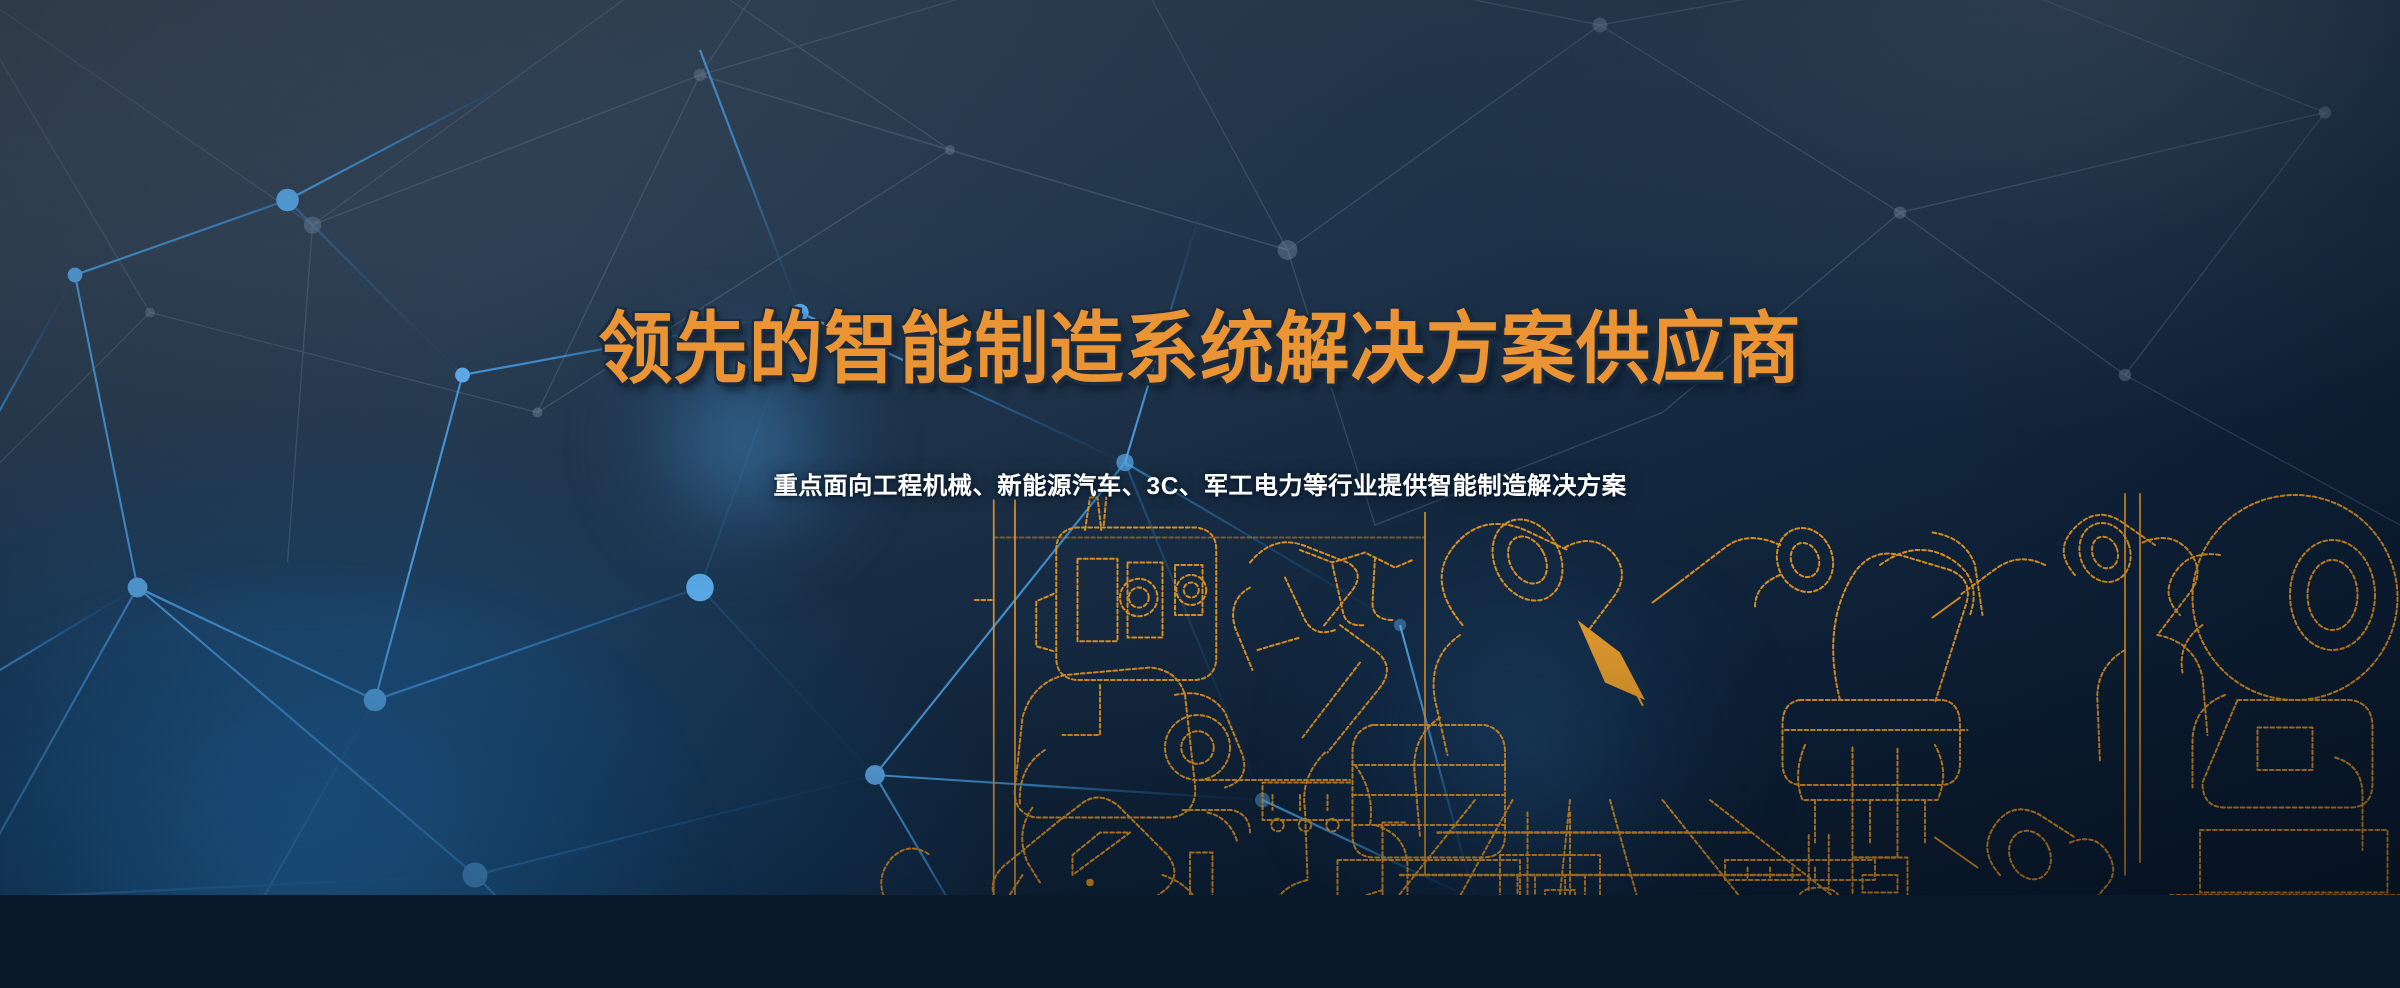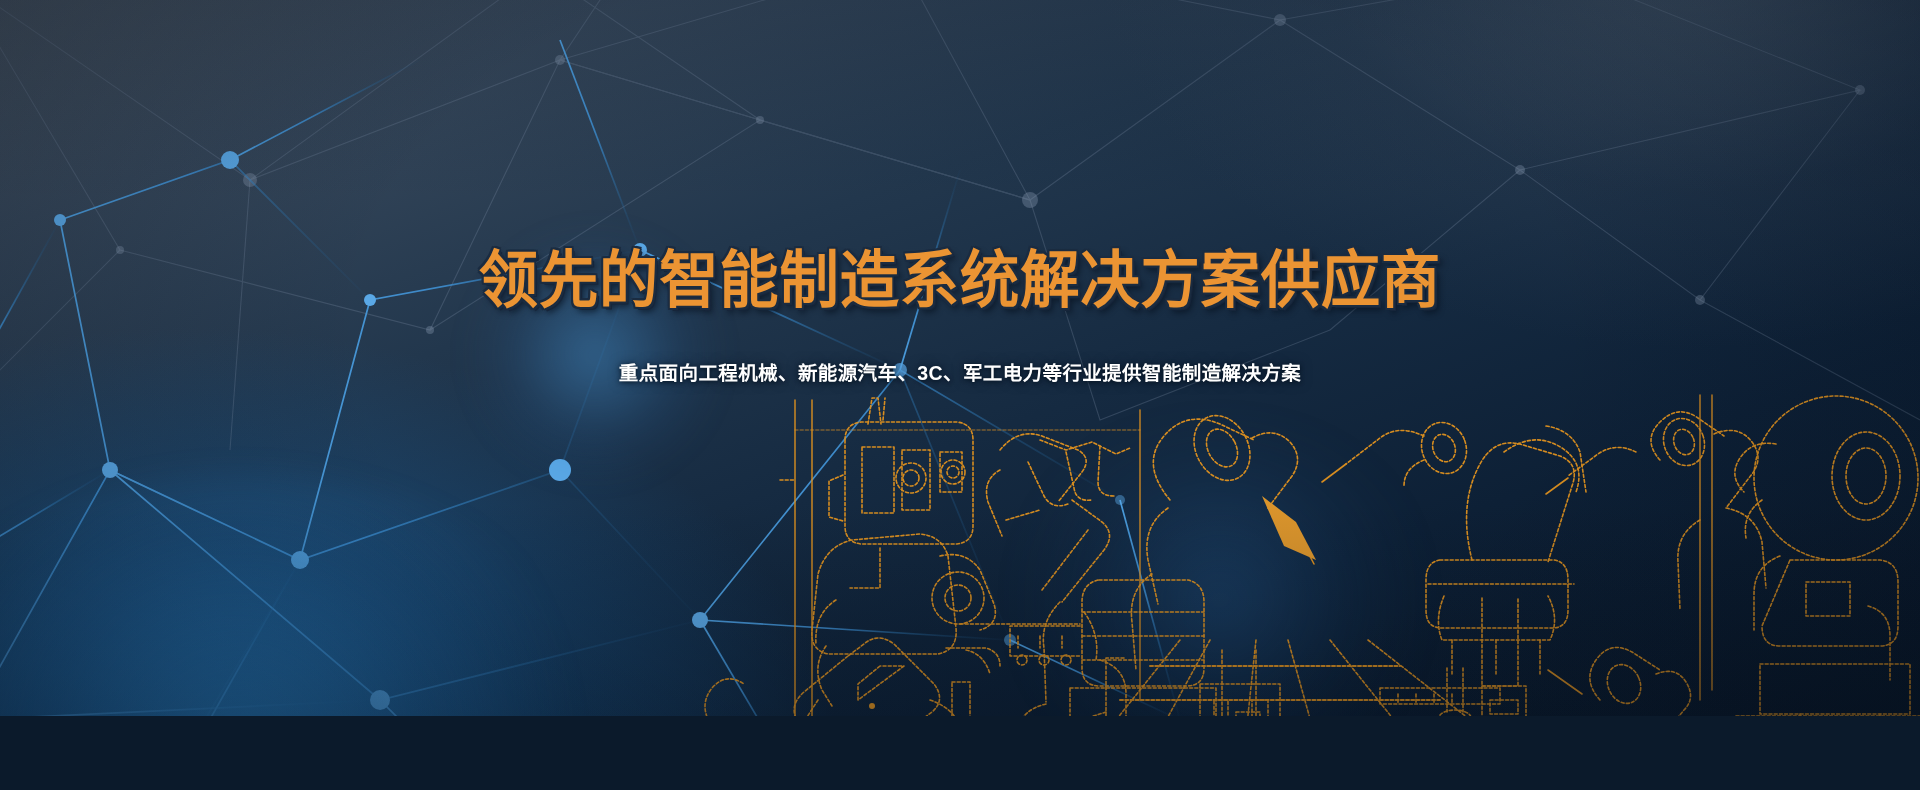--- a/index.html
+++ b/index.html
@@ -83,21 +83,21 @@
     transform-origin:center;
     white-space:nowrap;
     text-shadow:
       2px 0 0 #1b2c41, -2px 0 0 #1b2c41,
       0 2px 0 #1b2c41, 0 -2px 0 #1b2c41,
       2px 2px 0 #1b2c41, -2px 2px 0 #1b2c41,
       2px -2px 0 #1b2c41, -2px -2px 0 #1b2c41,
       3px 3px 0 #16253a, 4px 5px 7px rgba(4,12,22,0.62);
   }
   .subhead {
-    margin-top:48px;
+    margin-top:64px;
     font-size:19.5px;
     line-height:1.4;
     font-weight:700;
     color:#ffffff;
     letter-spacing:0.4px;
     white-space:nowrap;
     text-shadow:0 1px 4px rgba(4,14,26,0.85), 0 0 12px rgba(6,20,38,0.55);
   }
 </style>
 </head>

